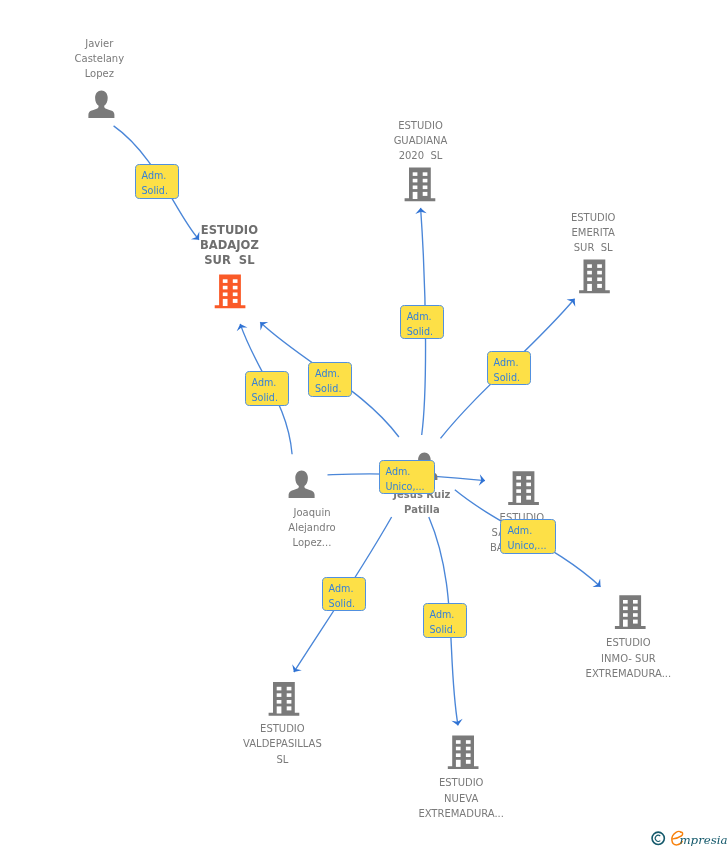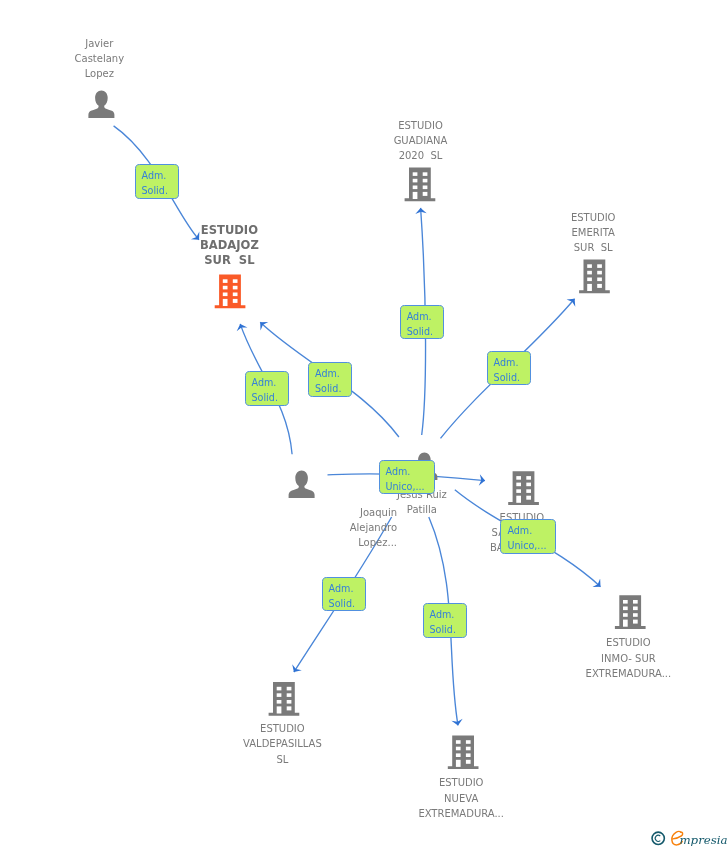--- a/index.html
+++ b/index.html
@@ -2,21 +2,21 @@
 <html><head>
 <meta charset="utf-8">
 <title>Empresia relation graph</title>
 <style>
   html,body{margin:0;padding:0;background:#ffffff;}
   body{width:728px;height:850px;font-family:"DejaVu Sans",sans-serif;overflow:hidden;position:relative;}
   #stage{position:absolute;left:0;top:0;width:728px;height:850px;background:#fff;}
   svg.layer{position:absolute;left:0;top:0;width:728px;height:850px;}
   .nlabel{position:absolute;text-align:center;color:#7a7a7a;font-size:10px;line-height:15.3px;white-space:pre;width:200px;}
   .nlabel.focus{color:#6e6e6e;font-size:11.55px;font-weight:bold;line-height:15px;}
-  .elabel{position:absolute;border:1.6px solid #5190df;border-radius:4.6px;background:#bef264;color:#3580d8;
+  .elabel{position:absolute;border:1.6px solid #5190df;border-radius:4.6px;background:#fde047;color:#3580d8;
           font-size:9.6px;line-height:15px;box-sizing:border-box;padding:3px 0 0 6px;white-space:pre;}
   #logo{position:absolute;left:648px;top:828px;}
 </style>
 </head>
 <body>
 
 <div id="stage">
 
   <svg class="layer" id="edges" viewBox="0 0 728 850">
     <defs>
@@ -133,24 +133,24 @@
 SUR  SL</div>
   <div class="nlabel" style="left:-0.7px;top:35.8px;">Javier
 Castelany
 Lopez</div>
   <div class="nlabel" style="left:320.5px;top:117.5px;">ESTUDIO
 GUADIANA
 2020  SL</div>
   <div class="nlabel" style="left:493.2px;top:209.6px;">ESTUDIO
 EMERITA
 SUR  SL</div>
-  <div class="nlabel" style="left:197px;top:504.7px;text-align:right;">Joaquin
+  <div class="nlabel" style="left:212px;top:504.7px;">Joaquin
 Alejandro
 Lopez...</div>
-  <div class="nlabel" style="left:321.9px;top:487.1px;">Jesus Ruiz
+  <div class="nlabel" style="left:321.9px;top:487.1px;font-weight:bold;">Jesus Ruiz
 Patilla</div>
   <div class="nlabel" style="left:421.9px;top:509.9px;">ESTUDIO
 SANTA  ANA
 BADAJOZ  SL</div>
   <div class="nlabel" style="left:528.4px;top:635.4px;">ESTUDIO
 INMO- SUR
 EXTREMADURA...</div>
   <div class="nlabel" style="left:182.4px;top:721.2px;">ESTUDIO
 VALDEPASILLAS
 SL</div>

